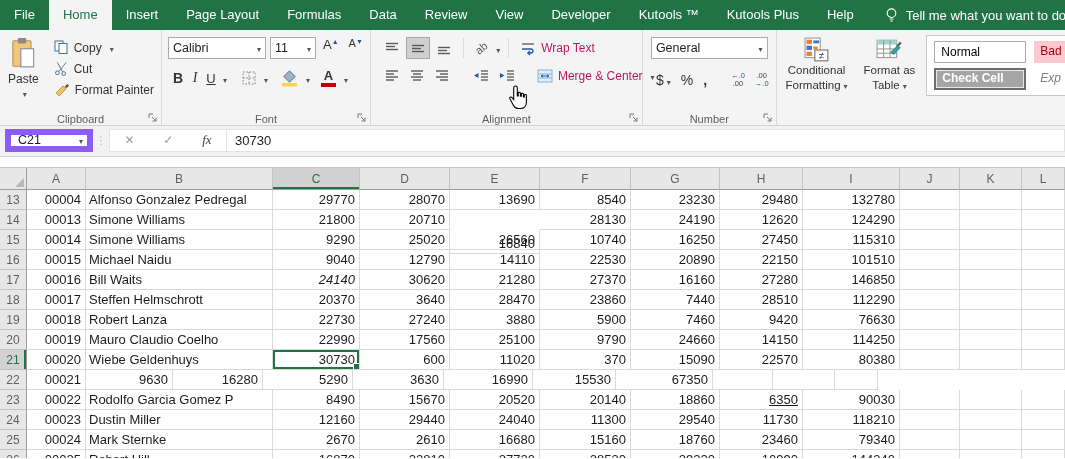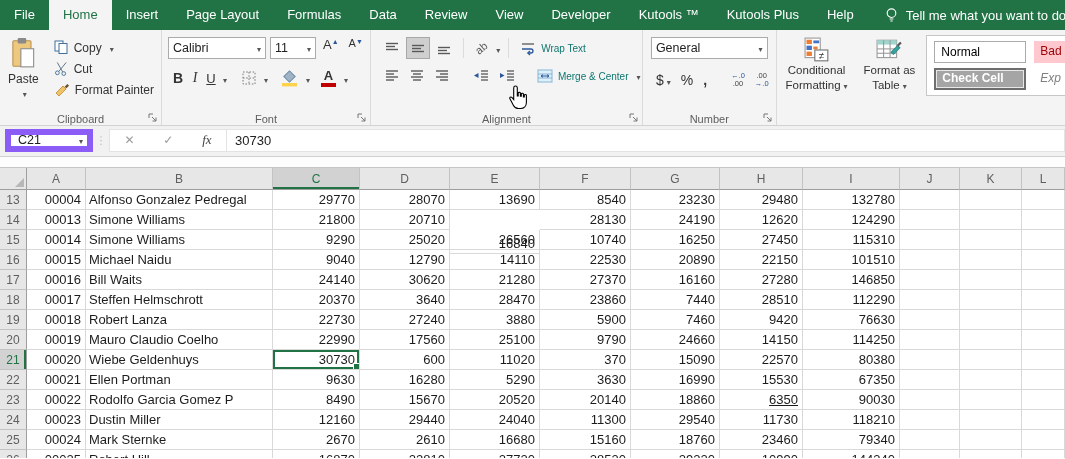--- a/index.html
+++ b/index.html
@@ -42,21 +42,21 @@
   .itl { font-style:italic; font-family:"Liberation Serif",serif; font-size:14px; color:#333; width:14px; text-align:center; }
   .und { font-size:13px; color:#333; text-decoration:underline; width:14px; text-align:center; }
   .grow-font { font-size:13px; color:#333; display:flex; align-items:flex-start; }
   .grow-font .arr { font-size:7px; color:#2b579a; margin-top:1px; }
   .fcA { font-size:13px; font-weight:bold; color:#333; line-height:12px; text-align:center; }
   .cbar { height:4px; width:15px; margin-top:1px; }
 
   
   .g-align { width:272px; }
   .ar { display:flex; align-items:center; gap:3px; margin:4px 0 6px 6px; }
-  .lbl12 { font-size:10px; color:#0f766e; white-space:nowrap; }
+  .lbl12 { font-size:12px; color:#be185d; white-space:nowrap; }
   .vsep { width:1px; height:40px; background:#dcdcdc; margin:0 5px; }
 
   
   .g-number { width:156px; }
   .decbtn { display:flex; flex-direction:column; align-items:center; font-size:7.5px; color:#444; line-height:8px; padding:0 3px; }
   .sym { font-size:14px; color:#333; }
 
   
   .g-styles { flex:1; border-right:none; }
   .g-styles .gc { display:flex; gap:6px; align-items:flex-start; padding-top:2px; }
@@ -526,21 +526,21 @@
         <div class="cell right" style="width: 83px;">22150</div>
         <div class="cell right" style="width: 97px;">101510</div>
         <div class="cell right" style="width: 60px;"></div>
         <div class="cell right" style="width: 62px;"></div>
         <div class="cell right" style="width: 43px;"></div>
       </div>
       <div class="grow">
         <div class="rowhead">17</div>
         <div class="cell right" style="width: 59px;">00016</div>
         <div class="cell left" style="width: 187px;">Bill Waits</div>
-        <div class="cell right" style="width: 87px;">24140</div>
+        <div class="cell right" style="width: 87px; font-style: italic;">24140</div>
         <div class="cell right" style="width: 90px;">30620</div>
         <div class="cell right" style="width: 90px;">21280</div>
         <div class="cell right" style="width: 91px;">27370</div>
         <div class="cell right" style="width: 89px;">16160</div>
         <div class="cell right" style="width: 83px;">27280</div>
         <div class="cell right" style="width: 97px;">146850</div>
         <div class="cell right" style="width: 60px;"></div>
         <div class="cell right" style="width: 62px;"></div>
         <div class="cell right" style="width: 43px;"></div>
       </div>
@@ -600,21 +600,20 @@
         <div class="cell right" style="width: 89px;">15090</div>
         <div class="cell right" style="width: 83px;">22570</div>
         <div class="cell right" style="width: 97px;">80380</div>
         <div class="cell right" style="width: 60px;"></div>
         <div class="cell right" style="width: 62px;"></div>
         <div class="cell right" style="width: 43px;"></div>
       </div>
       <div class="grow">
         <div class="rowhead">22</div>
         <div class="cell right" style="width: 59px;">00021</div>
-        <div class="cell left" style="width: 187px;">Ellen Portman</div>
         <div class="cell right" style="width: 87px;">9630</div>
         <div class="cell right" style="width: 90px;">16280</div>
         <div class="cell right" style="width: 90px;">5290</div>
         <div class="cell right" style="width: 91px;">3630</div>
         <div class="cell right" style="width: 89px;">16990</div>
         <div class="cell right" style="width: 83px;">15530</div>
         <div class="cell right" style="width: 97px;">67350</div>
         <div class="cell right" style="width: 60px;"></div>
         <div class="cell right" style="width: 62px;"></div>
         <div class="cell right" style="width: 43px;"></div>

